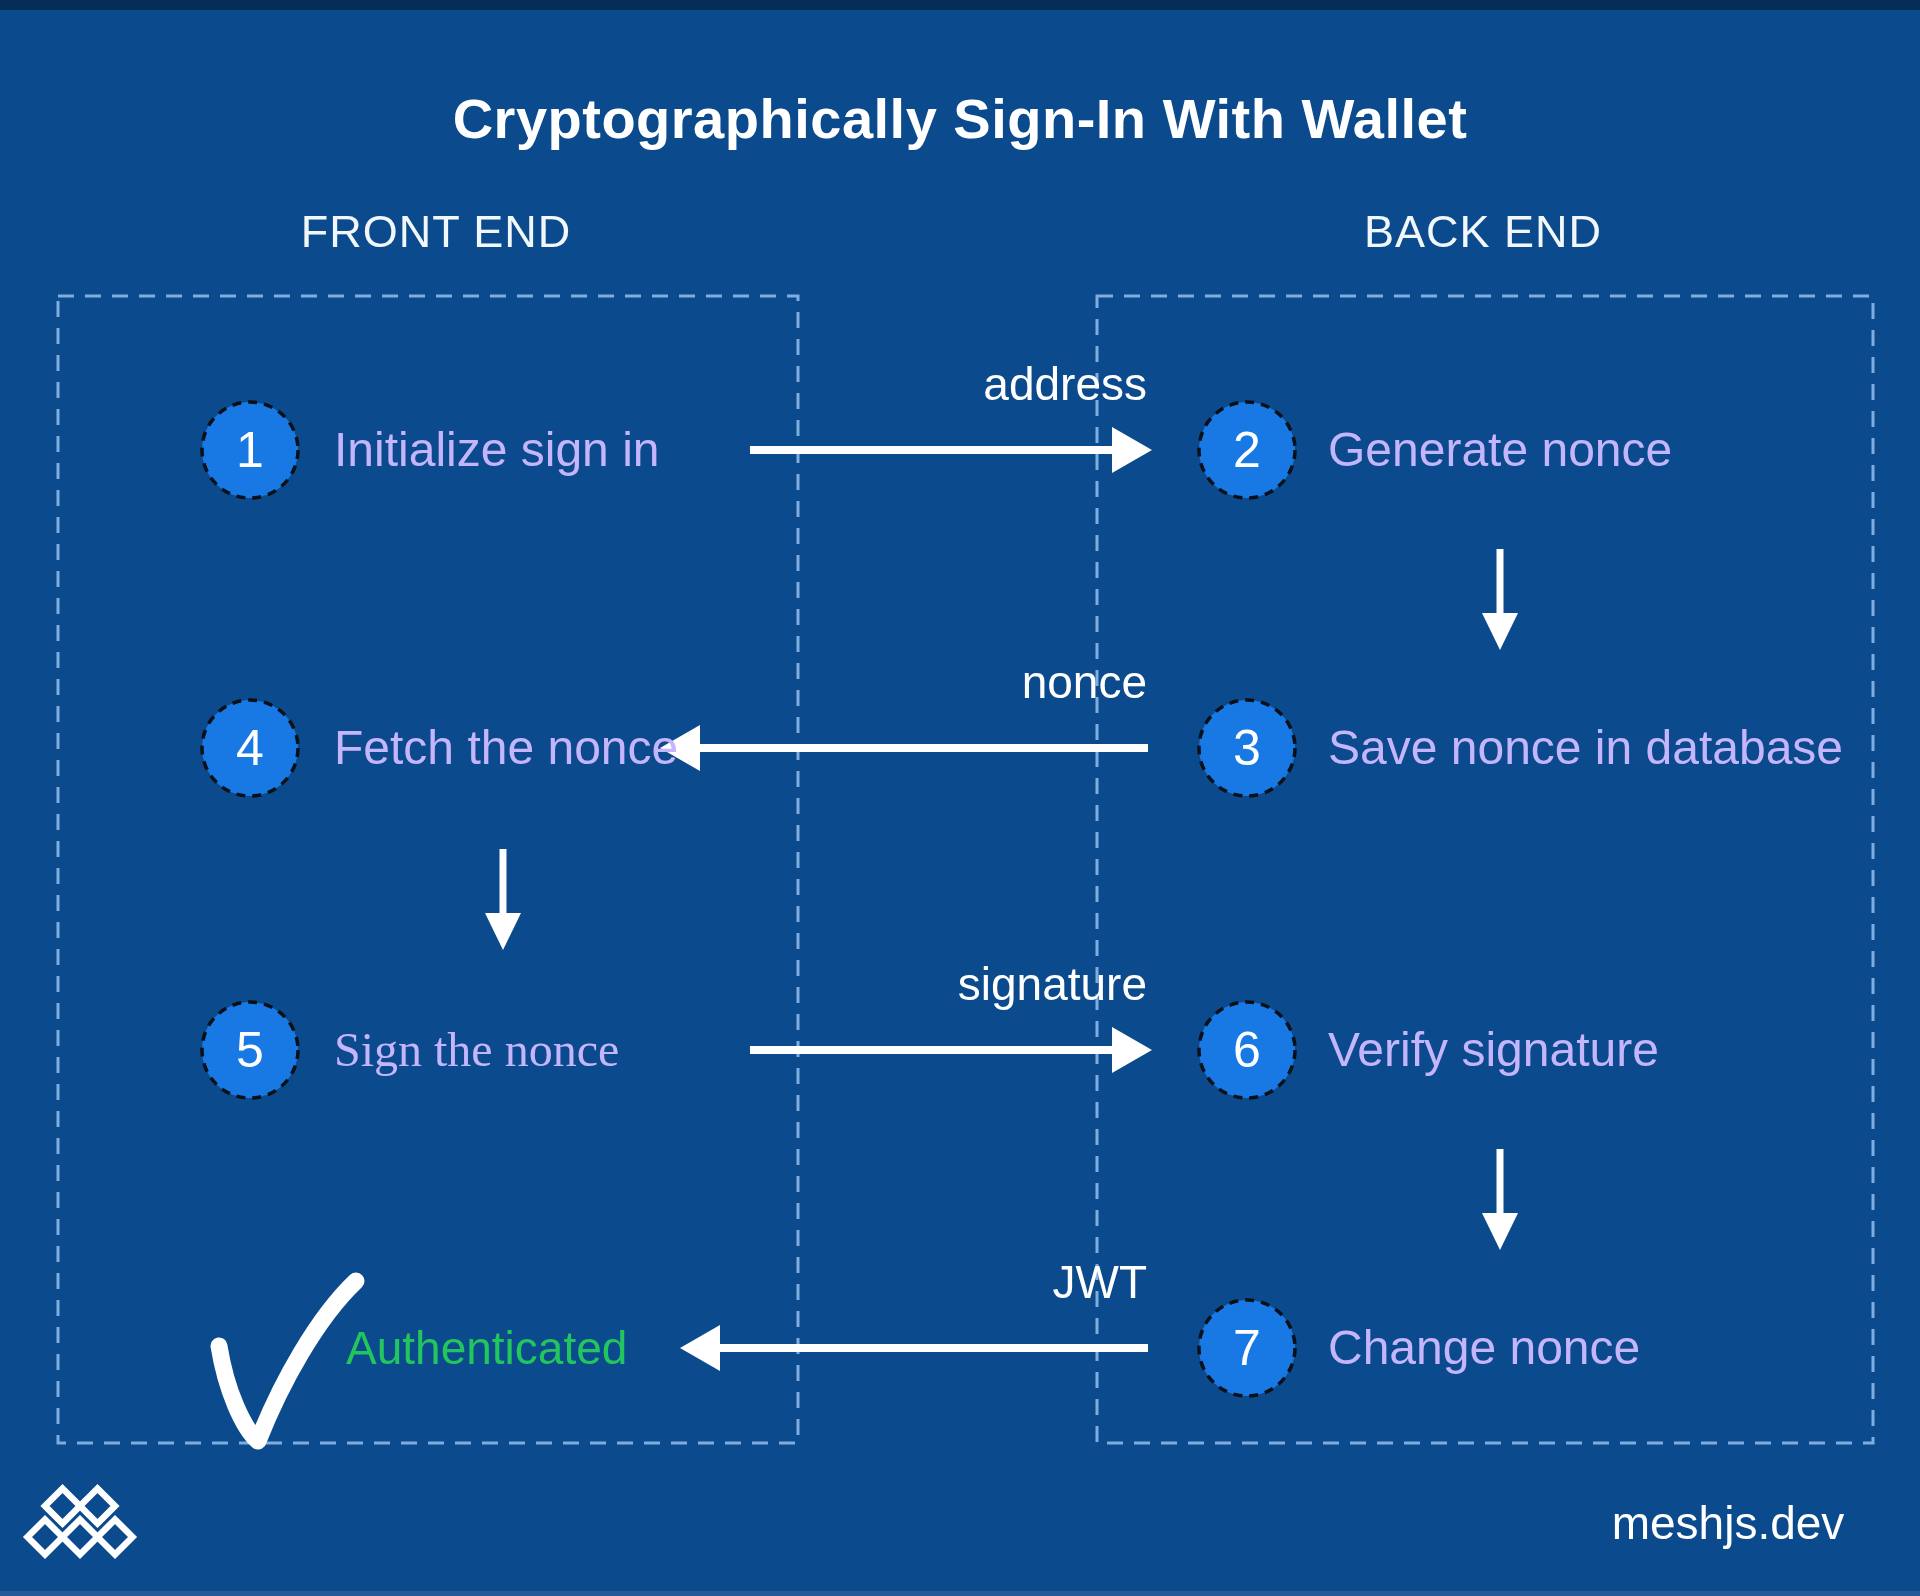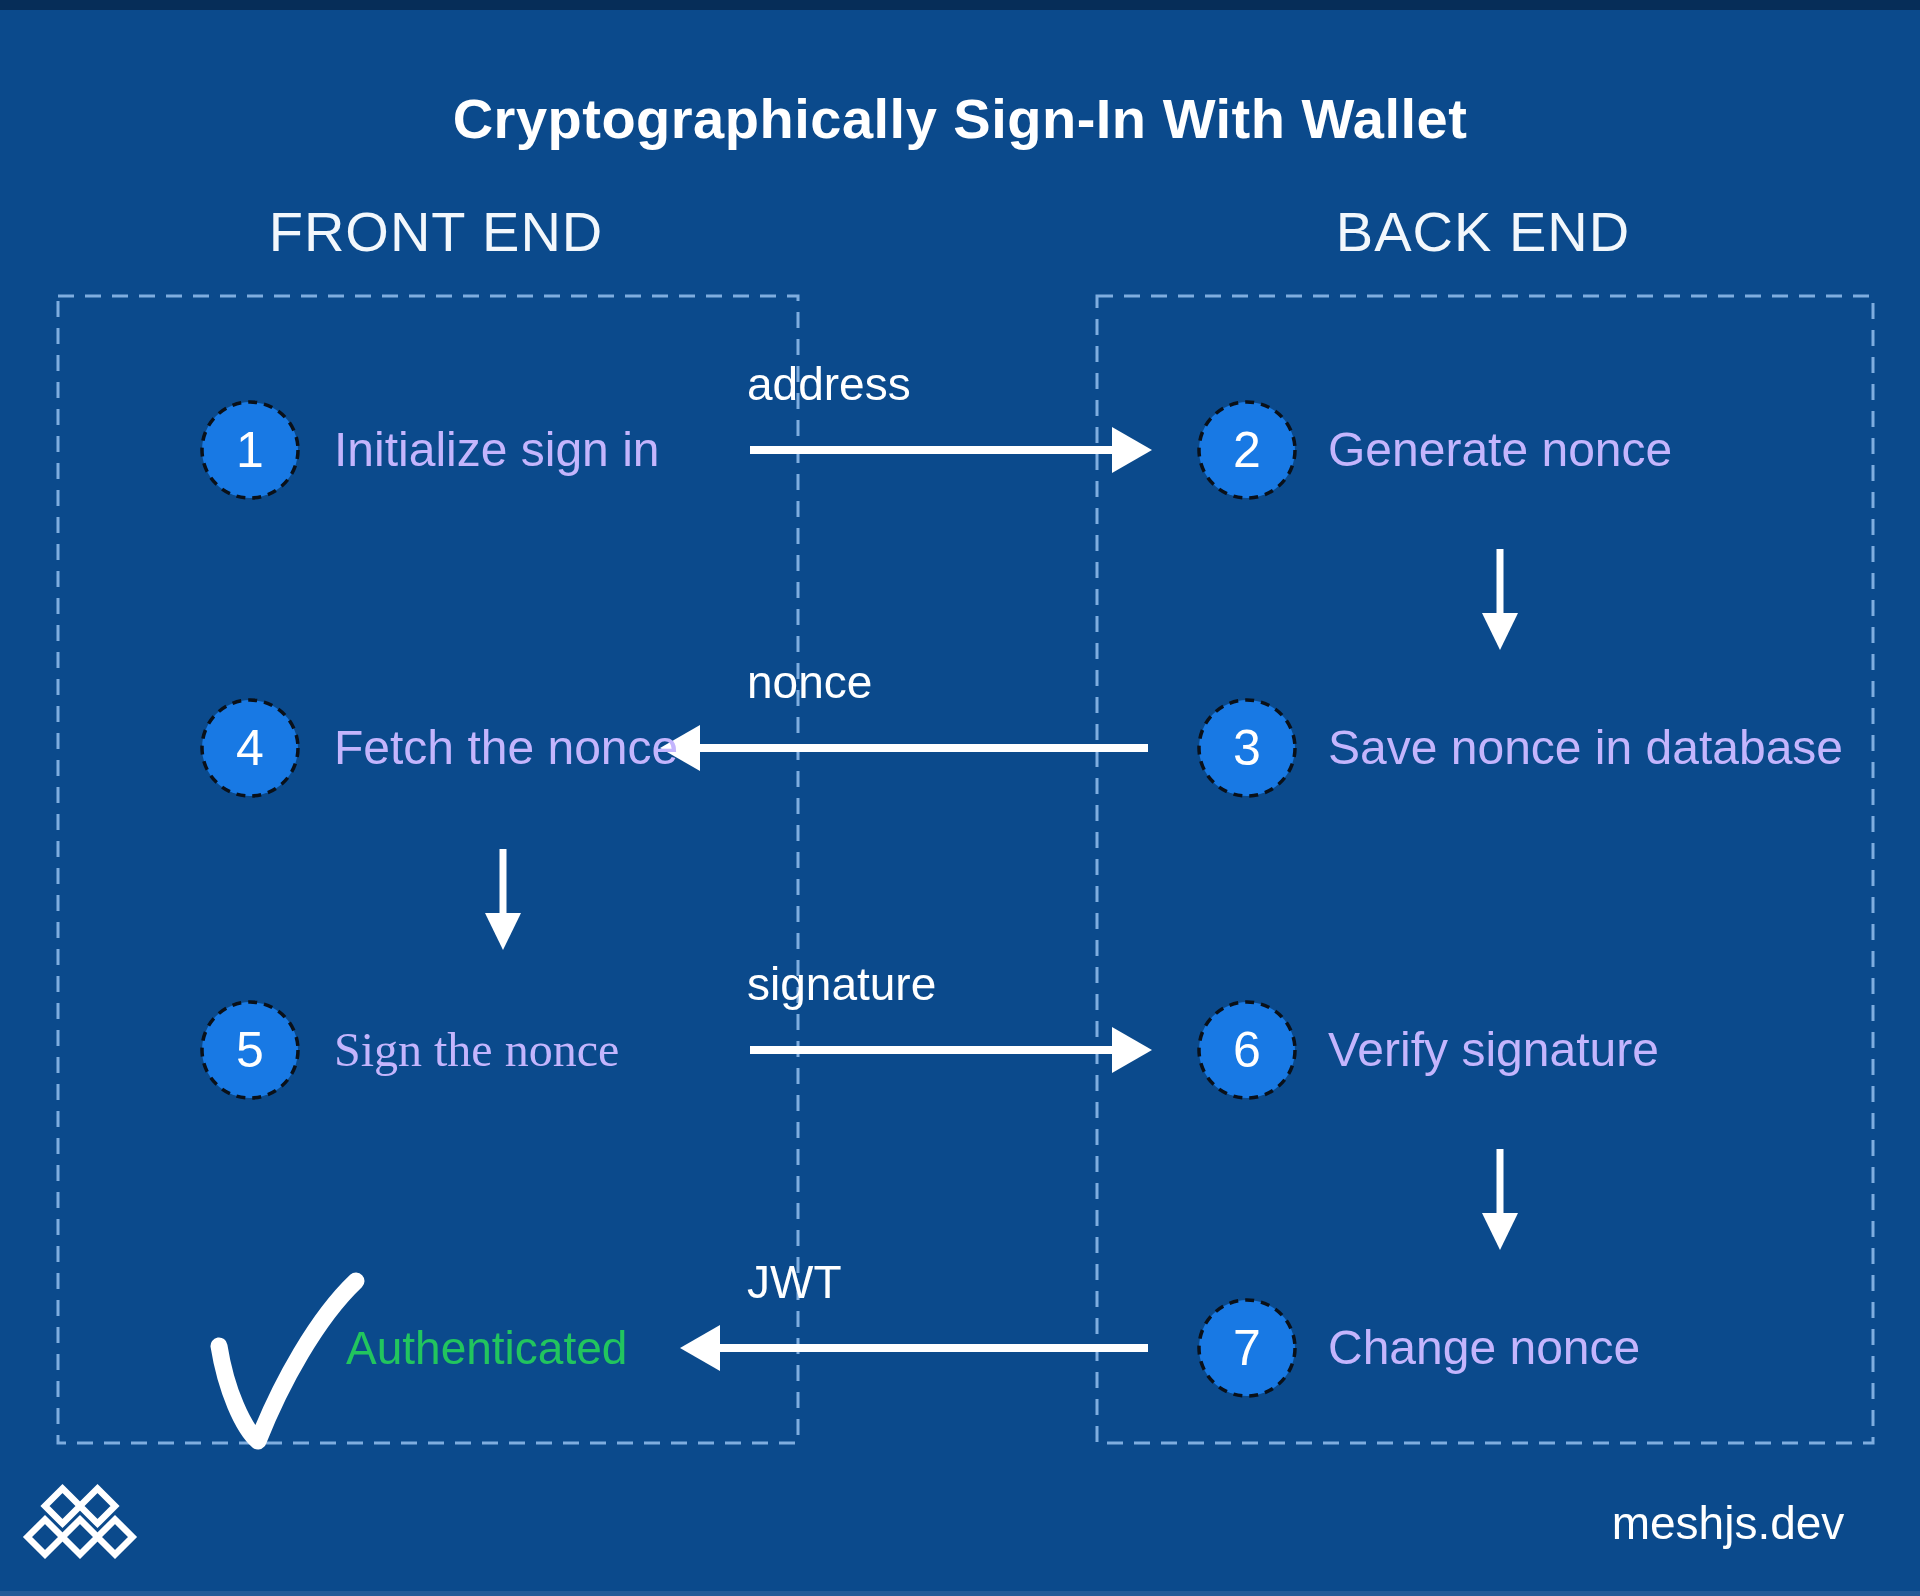--- a/index.html
+++ b/index.html
@@ -13,41 +13,41 @@
   .edge-top{position:absolute;left:0;top:0;width:100%;height:10px;background:#06284F;opacity:.85;}
   .edge-bottom{position:absolute;left:0;bottom:0;width:100%;height:5px;background:#35659F;opacity:.6;}
   .abs{position:absolute;}
   .title{
     left:0;right:0;top:88px;text-align:center;
     color:#FFFFFF;font-size:56px;line-height:62px;font-weight:600;
     letter-spacing:0.5px;
   }
   .col-label{
     top:208px;width:400px;text-align:center;
-    color:#F2F7FC;font-size:56px;line-height:48px;font-weight:500;
+    color:#F2F7FC;font-size:45px;line-height:48px;font-weight:500;
     letter-spacing:1px;
   }
   .col-label.front{left:236px;}
   .col-label.back{left:1283px;}
   svg.layer{position:absolute;left:0;top:0;width:1920px;height:1596px;}
   .step-circle{
     position:absolute;width:104px;height:104px;
   }
   .step-circle .num{
     position:absolute;left:0;top:0;width:104px;height:104px;
     display:flex;align-items:center;justify-content:center;
     color:#FFFFFF;font-size:50px;font-weight:500;
   }
   .step-text{
     position:absolute;
     color:#c4b5fd;font-size:48px;line-height:54px;font-weight:400;
     white-space:nowrap;
   }
   .arrow-label{
-    position:absolute;width:400px;left:747px;text-align:left;
+    position:absolute;width:400px;left:747px;text-align:right;
     color:#FFFFFF;font-size:46px;line-height:52px;font-weight:400;
   }
   .auth-text{
     position:absolute;left:346px;top:1321px;
     font-size:46px;line-height:54px;font-weight:500;
     white-space:nowrap;
   }
   .site{
     position:absolute;left:1578px;top:1497px;width:300px;
     text-align:center;color:#FFFFFF;font-size:46px;line-height:52px;font-weight:500;

